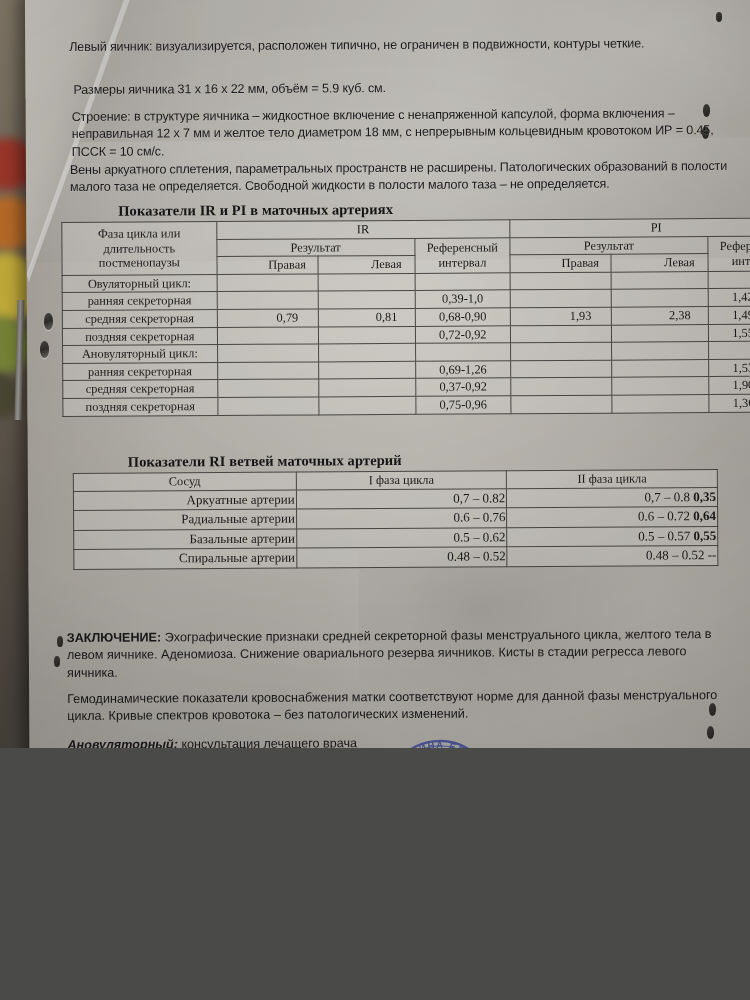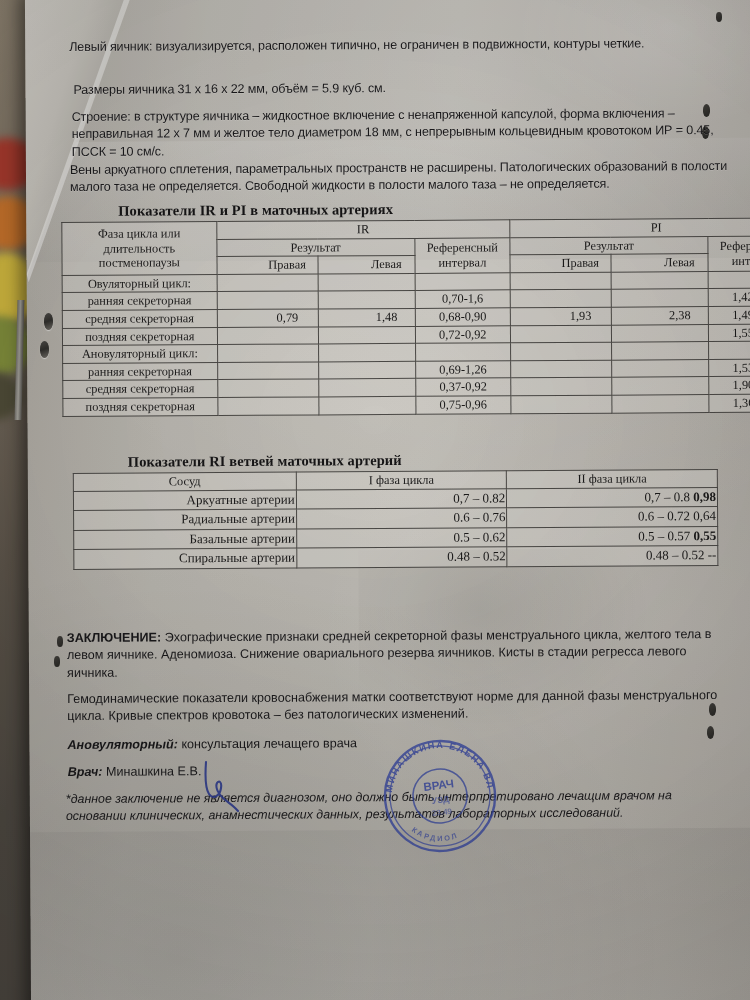--- a/index.html
+++ b/index.html
@@ -3,21 +3,21 @@
 <meta charset="utf-8">
 <style>
   html, body {
     margin: 0;
     padding: 0;
     background: #4a4a48;
   }
   #page {
     position: relative;
     width: 750px;
-    height: 1000px;
+    height: 748px;
     overflow: hidden;
     background: #5eead4;
     font-family: "Liberation Sans", sans-serif;
   }
 
   
   .backdrop {
     position: absolute;
     inset: 0;
     background:
@@ -288,29 +288,29 @@
             <td class="res c-nar">&nbsp;</td>
             <td class="c-ref">&nbsp;</td>
             <td class="res c-nar">&nbsp;</td>
             <td class="res c-nar">&nbsp;</td>
             <td class="c-ref">&nbsp;</td>
           </tr>
           <tr>
             <td class="ind">ранняя секреторная</td>
             <td class="res c-nar">&nbsp;</td>
             <td class="res c-nar">&nbsp;</td>
-            <td class="c-ref">0,70-1,6</td>
+            <td class="c-ref">0,39-1,0</td>
             <td class="res c-nar">&nbsp;</td>
             <td class="res c-nar">&nbsp;</td>
             <td class="c-ref">1,42-4,44</td>
           </tr>
           <tr>
             <td class="ind">средняя секреторная</td>
             <td class="res c-nar">0,79</td>
-            <td class="res c-nar">1,48</td>
+            <td class="res c-nar">0,81</td>
             <td class="c-ref">0,68-0,90</td>
             <td class="res c-nar">1,93</td>
             <td class="res c-nar">2,38</td>
             <td class="c-ref">1,49-4,19</td>
           </tr>
           <tr>
             <td class="ind">поздняя секреторная</td>
             <td class="res c-nar">&nbsp;</td>
             <td class="res c-nar">&nbsp;</td>
             <td class="c-ref">0,72-0,92</td>
@@ -364,26 +364,26 @@
         <tr>
           <th class="lbl c-vessel">Сосуд</th>
           <th class="c-ph">I фаза цикла</th>
           <th class="c-ph">II фаза цикла</th>
         </tr>
       </thead>
       <tbody id="t2-body">
           <tr>
             <td class="lbl c-vessel">Аркуатные артерии</td>
             <td class="c-ph">0,7 – 0.82</td>
-            <td class="c-ph"><span>0,7 – 0.8 </span><span style="font-weight: 700;">0,98</span></td>
+            <td class="c-ph"><span>0,7 – 0.8 </span><span style="font-weight: 700;">0,35</span></td>
           </tr>
           <tr>
             <td class="lbl c-vessel">Радиальные артерии</td>
             <td class="c-ph">0.6 – 0.76</td>
-            <td class="c-ph"><span>0.6 – 0.72 </span><span style="font-weight: 400;">0,64</span></td>
+            <td class="c-ph"><span>0.6 – 0.72 </span><span style="font-weight: 700;">0,64</span></td>
           </tr>
           <tr>
             <td class="lbl c-vessel">Базальные артерии</td>
             <td class="c-ph">0.5 – 0.62</td>
             <td class="c-ph"><span>0.5 – 0.57 </span><span style="font-weight: 700;">0,55</span></td>
           </tr>
           <tr>
             <td class="lbl c-vessel">Спиральные артерии</td>
             <td class="c-ph">0.48 – 0.52</td>
             <td class="c-ph"><span>0.48 – 0.52 </span><span style="font-weight: 400;">--</span></td>

